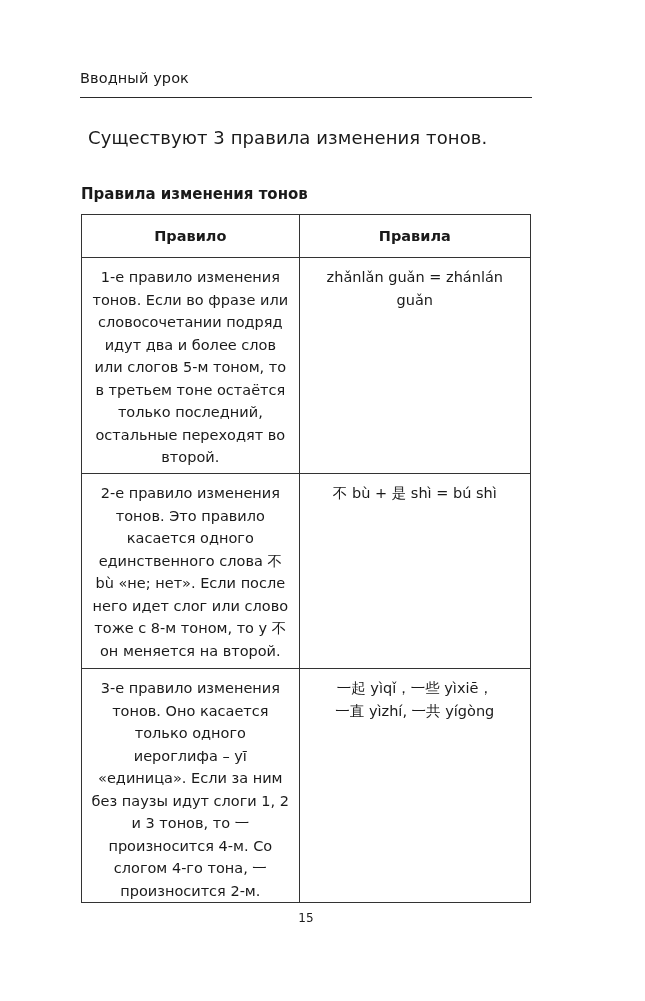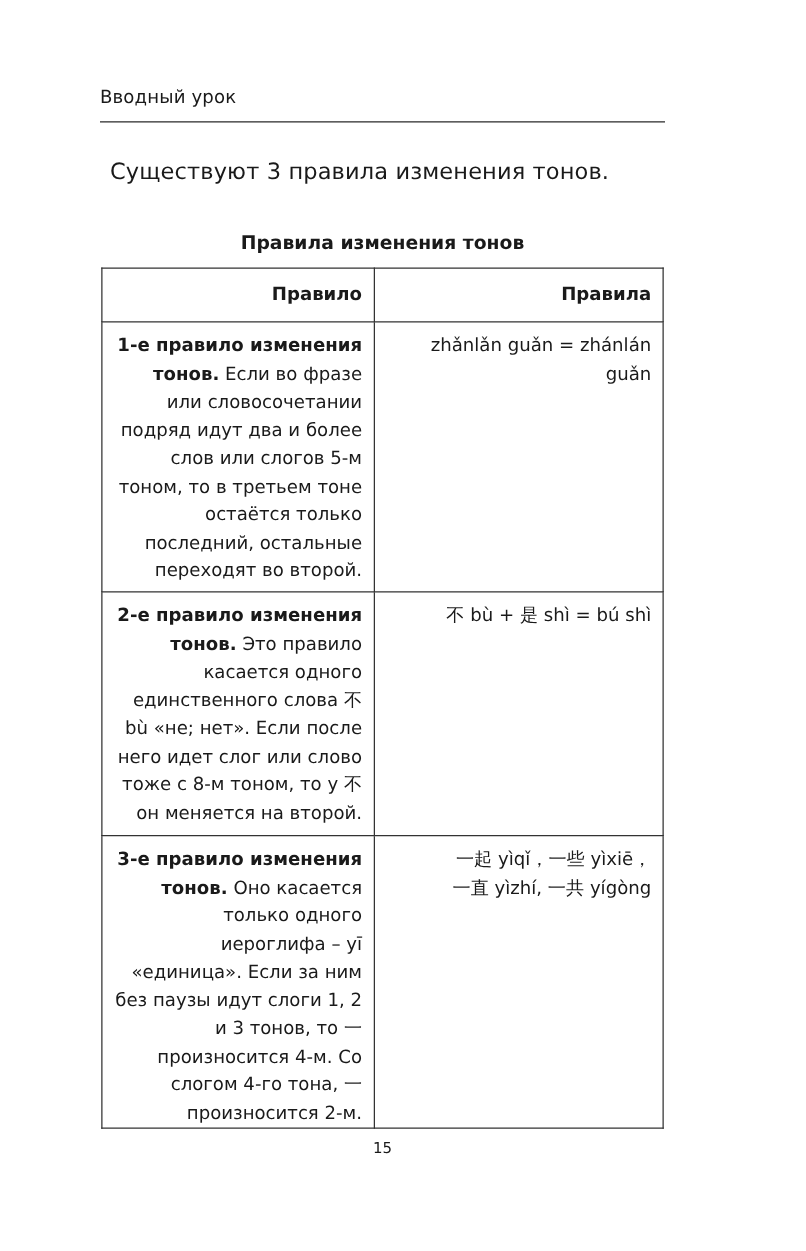--- a/index.html
+++ b/index.html
@@ -36,50 +36,50 @@
       left: 88px;
       top: 127px;
       font-size: 18px;
       letter-spacing: 0.1px;
     }
     .table-title {
       position: absolute;
       left: 81px;
       top: 185px;
       width: 450px;
-      text-align: center;
+      text-align: left;
       font-size: 15px;
       font-weight: bold;
     }
     table.rules {
       position: absolute;
       left: 81px;
       top: 214px;
       width: 450px;
       border-collapse: collapse;
       font-size: 14.5px;
       line-height: 22.5px;
     }
     table.rules td, table.rules th {
       border: 1.4px solid #333333;
       vertical-align: top;
-      text-align: right;
+      text-align: center;
       padding: 8px 9px 0 9px;
     }
     table.rules th {
       font-weight: bold;
       height: 43px;
       padding-top: 10px;
     }
     table.rules col.c1 { width: 218px; }
     table.rules col.c2 { width: 232px; }
     tr.r1 td { height: 216px; }
     tr.r2 td { height: 195px; }
     tr.r3 td { height: 218px; }
-    .rule-head { font-weight: bold; }
+    .rule-head { font-weight: normal; }
     .page-number {
       position: absolute;
       left: 81px;
       width: 450px;
       top: 911px;
       text-align: center;
       font-size: 12px;
     }
   </style>
 </head>

